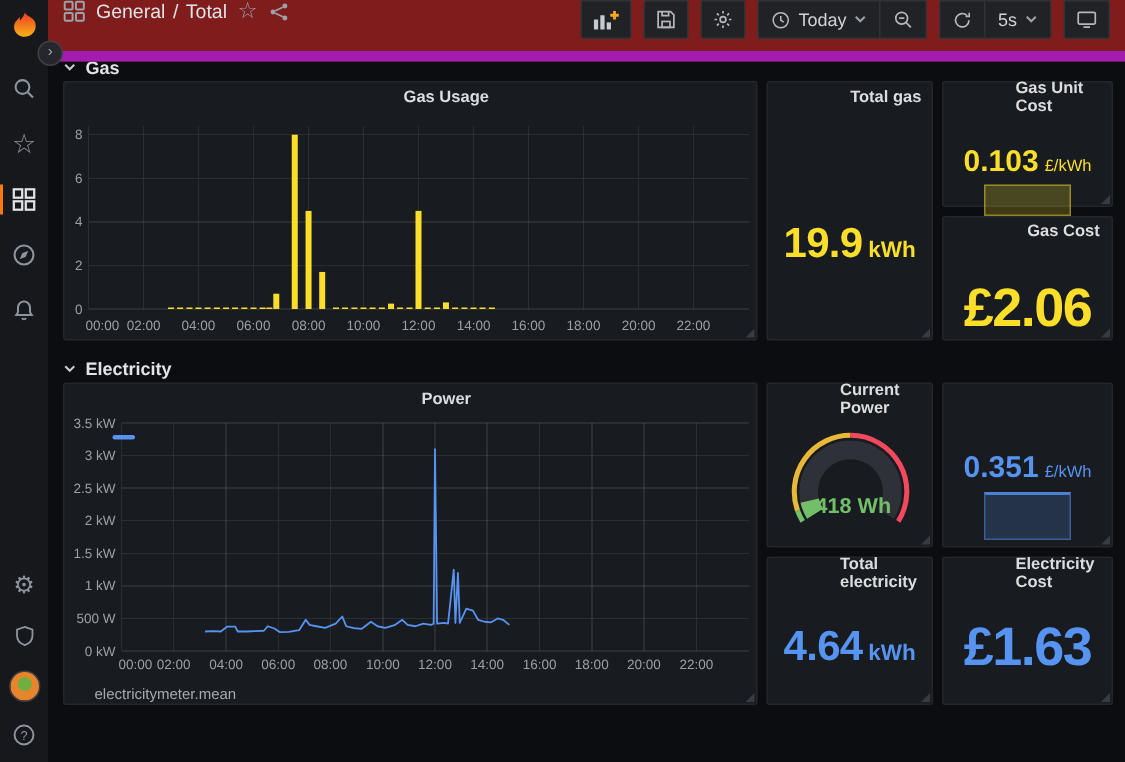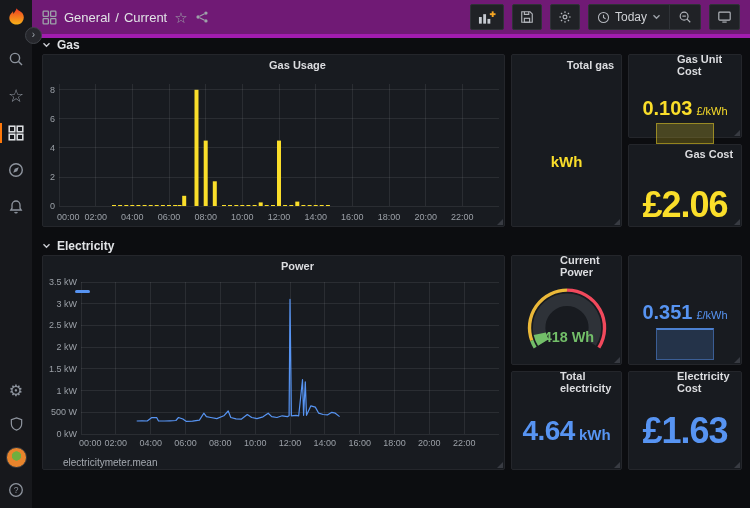--- a/index.html
+++ b/index.html
@@ -1,21 +1,21 @@
 <!DOCTYPE html>
 <html><head>
 <meta charset="utf-8">
 <style>
   html,body{margin:0;padding:0;}
   body{width:750px;height:508px;background:#0c0d10;font-family:"Liberation Sans",sans-serif;
        color:#d8d9da;overflow:hidden;position:relative;-webkit-font-smoothing:antialiased;}
 
   
-  .topbar{position:absolute;left:0;top:0;right:0;height:34px;background:#701a75;
-          border-bottom:4px solid #a21caf;display:flex;align-items:center;z-index:2;}
+  .topbar{position:absolute;left:0;top:0;right:0;height:34px;background:#7f1d1d;
+          border-bottom:7px solid #a21caf;display:flex;align-items:flex-start;z-index:2;}
   .sidebar{position:absolute;left:0;top:0;width:32px;height:508px;background:#17181c;z-index:3;}
   .logo{width:32px;height:34px;display:flex;align-items:center;justify-content:center;}
   .side-top{display:flex;flex-direction:column;align-items:center;gap:11px;margin-top:12px;}
   .side-bottom{position:absolute;bottom:5px;left:0;width:32px;display:flex;flex-direction:column;align-items:center;gap:7px;}
   .side-item{width:32px;height:26px;display:flex;align-items:center;justify-content:center;
              color:#8e949e;position:relative;cursor:pointer;}
   .side-item.active{color:#e1e3e6;}
   .side-item.active::before{content:"";position:absolute;left:0;top:3px;bottom:3px;width:2px;background:#ff780a;}
   .side-item svg{display:block;}
   .glyph{font-size:16px;line-height:1;}
@@ -84,21 +84,21 @@
       <svg width="15" height="15" viewBox="0 0 16 16" fill="none" stroke="#9da2a9" stroke-width="1.4">
         <rect x="1.2" y="1.2" width="5.6" height="5.6" rx="0.8"></rect>
           <rect x="9.2" y="1.2" width="5.6" height="5.6" rx="0.8"></rect>
         <rect x="1.2" y="9.2" width="5.6" height="5.6" rx="0.8"></rect>
           <rect x="9.2" y="9.2" width="5.6" height="5.6" rx="0.8"></rect>
       </svg>
     </span>
     <span class="bc-text">
       <span>General</span>
       <span>/</span>
-      <span>Current</span>
+      <span>Total</span>
     </span>
     <span class="glyph" style="font-size:15px;">☆</span>
     <span>
       <svg width="14" height="14" viewBox="0 0 16 16">
         <g fill="#9da2a9">
             <circle cx="12.5" cy="3.5" r="1.9"></circle>
             <circle cx="3.5" cy="8" r="1.9"></circle>
             <circle cx="12.5" cy="12.5" r="1.9"></circle>
           </g>
         <g stroke="#9da2a9" stroke-width="1.3">
@@ -145,20 +145,34 @@
         <span class="tb-label">Today</span>
         <svg width="9" height="6" viewBox="0 0 8 6" fill="none" stroke="#9da2a9" stroke-width="1.4">
           <path d="M1 1.2l3 3 3-3"></path>
         </svg>
       </div>
       <div class="seg">
         <svg width="14" height="14" viewBox="0 0 16 16" fill="none" stroke="#b4b7bd" stroke-width="1.3">
           <circle cx="7" cy="7" r="4.5"></circle>
             <line x1="10.4" y1="10.4" x2="14" y2="14"></line>
             <line x1="5" y1="7" x2="9" y2="7"></line>
+        </svg>
+      </div>
+    </div>
+    <div class="tb-group">
+      <div class="seg">
+        <svg width="13" height="13" viewBox="0 0 16 16" fill="none" stroke="#b4b7bd" stroke-width="1.4">
+          <path d="M13.5 8a5.5 5.5 0 1 1-1.6-3.9"></path>
+            <path d="M13.7 1.8v3h-3" stroke-width="1.3"></path>
+        </svg>
+      </div>
+      <div class="seg">
+        <span class="tb-label">5s</span>
+        <svg width="9" height="6" viewBox="0 0 8 6" fill="none" stroke="#9da2a9" stroke-width="1.4">
+          <path d="M1 1.2l3 3 3-3"></path>
         </svg>
       </div>
     </div>
     <div class="tb-btn">
       <svg width="15" height="14" viewBox="0 0 16 16" fill="none" stroke="#b4b7bd" stroke-width="1.3">
         <rect x="1.5" y="2.5" width="13" height="9" rx="1"></rect>
           <line x1="5.5" y1="13.8" x2="10.5" y2="13.8"></line>
       </svg>
     </div>
   </div>
@@ -315,20 +329,21 @@
         </svg>
     </div>
   </section>
 
   <section class="panel center-col" style="left:479px;top:20px;width:111px;height:173px;">
     <div class="p-head">
       <span class="p-title">Total gas</span>
     </div>
     <div class="vfill">
       <div class="big-val">
+        <span class="val-lg yellow">19.9</span>
         <span class="unit-md yellow">kWh</span>
       </div>
     </div>
   </section>
 
   <section class="panel center-col" style="left:596px;top:20px;width:114px;height:84px;">
     <div class="p-head">
       <span class="p-title">Gas Unit Cost</span>
     </div>
     <div class="bargauge-body" style="width:100%;">

